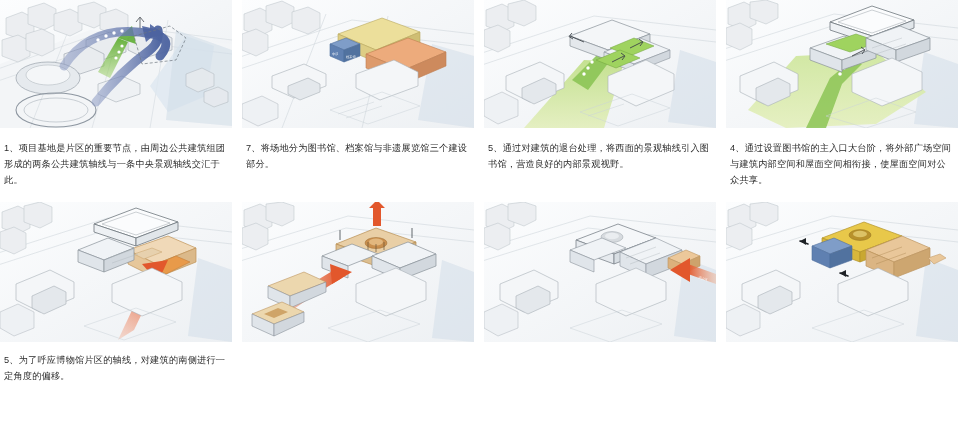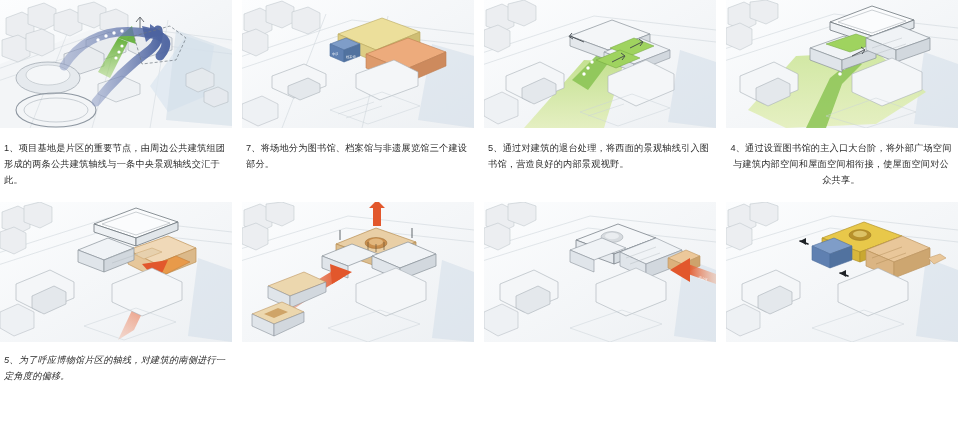--- a/index.html
+++ b/index.html
@@ -4,32 +4,32 @@
 <style>
   html,body{margin:0;padding:0;}
   body{
     width:960px;height:443px;background:#ffffff;
     font-family:"Liberation Sans","DejaVu Sans",sans-serif;
     overflow:hidden;
   }
   .board{width:960px;height:443px;position:relative;background:#fff;}
   .row{display:flex;width:855px;}
   .cell{width:232px;margin-right:10px;}
-  .cell:last-child{margin-right:8px;text-align:center;}
+  .cell:last-child{margin-right:8px;}
   .fig{
     width:232px;height:128px;position:relative;overflow:hidden;
     background:linear-gradient(160deg,#fdfdfe 0%,#f4f6f8 45%,#eef1f4 100%);
   }
   .row2 .fig{height:140px;}
   .caption{
     font-size:9.2px;line-height:16px;color:#2b2b2b;
     padding:12px 6px 0 4px;letter-spacing:.2px;
     font-family:"Liberation Sans","DejaVu Sans",sans-serif;
   }
-  .row2 .caption{padding-top:10px;font-style:italic;}
+  .row2 .caption{padding-top:10px;}
   svg{display:block;width:100%;height:100%;}
 </style>
 </head>
 <body>
 
 <div class="board">
 
   <div class="row row1">
 
     <div class="cell">

